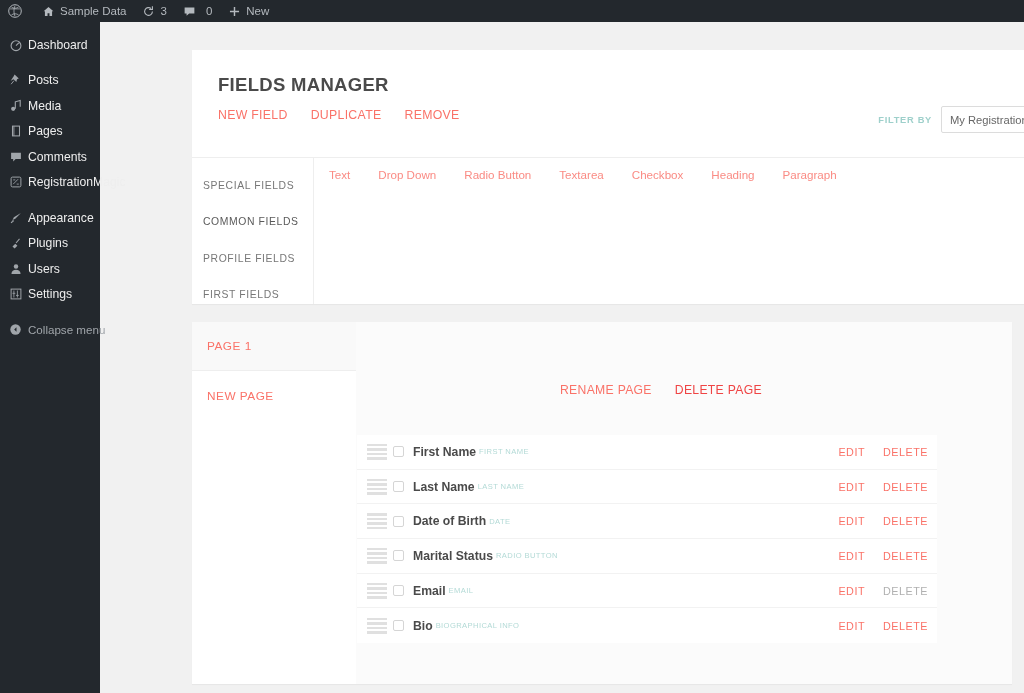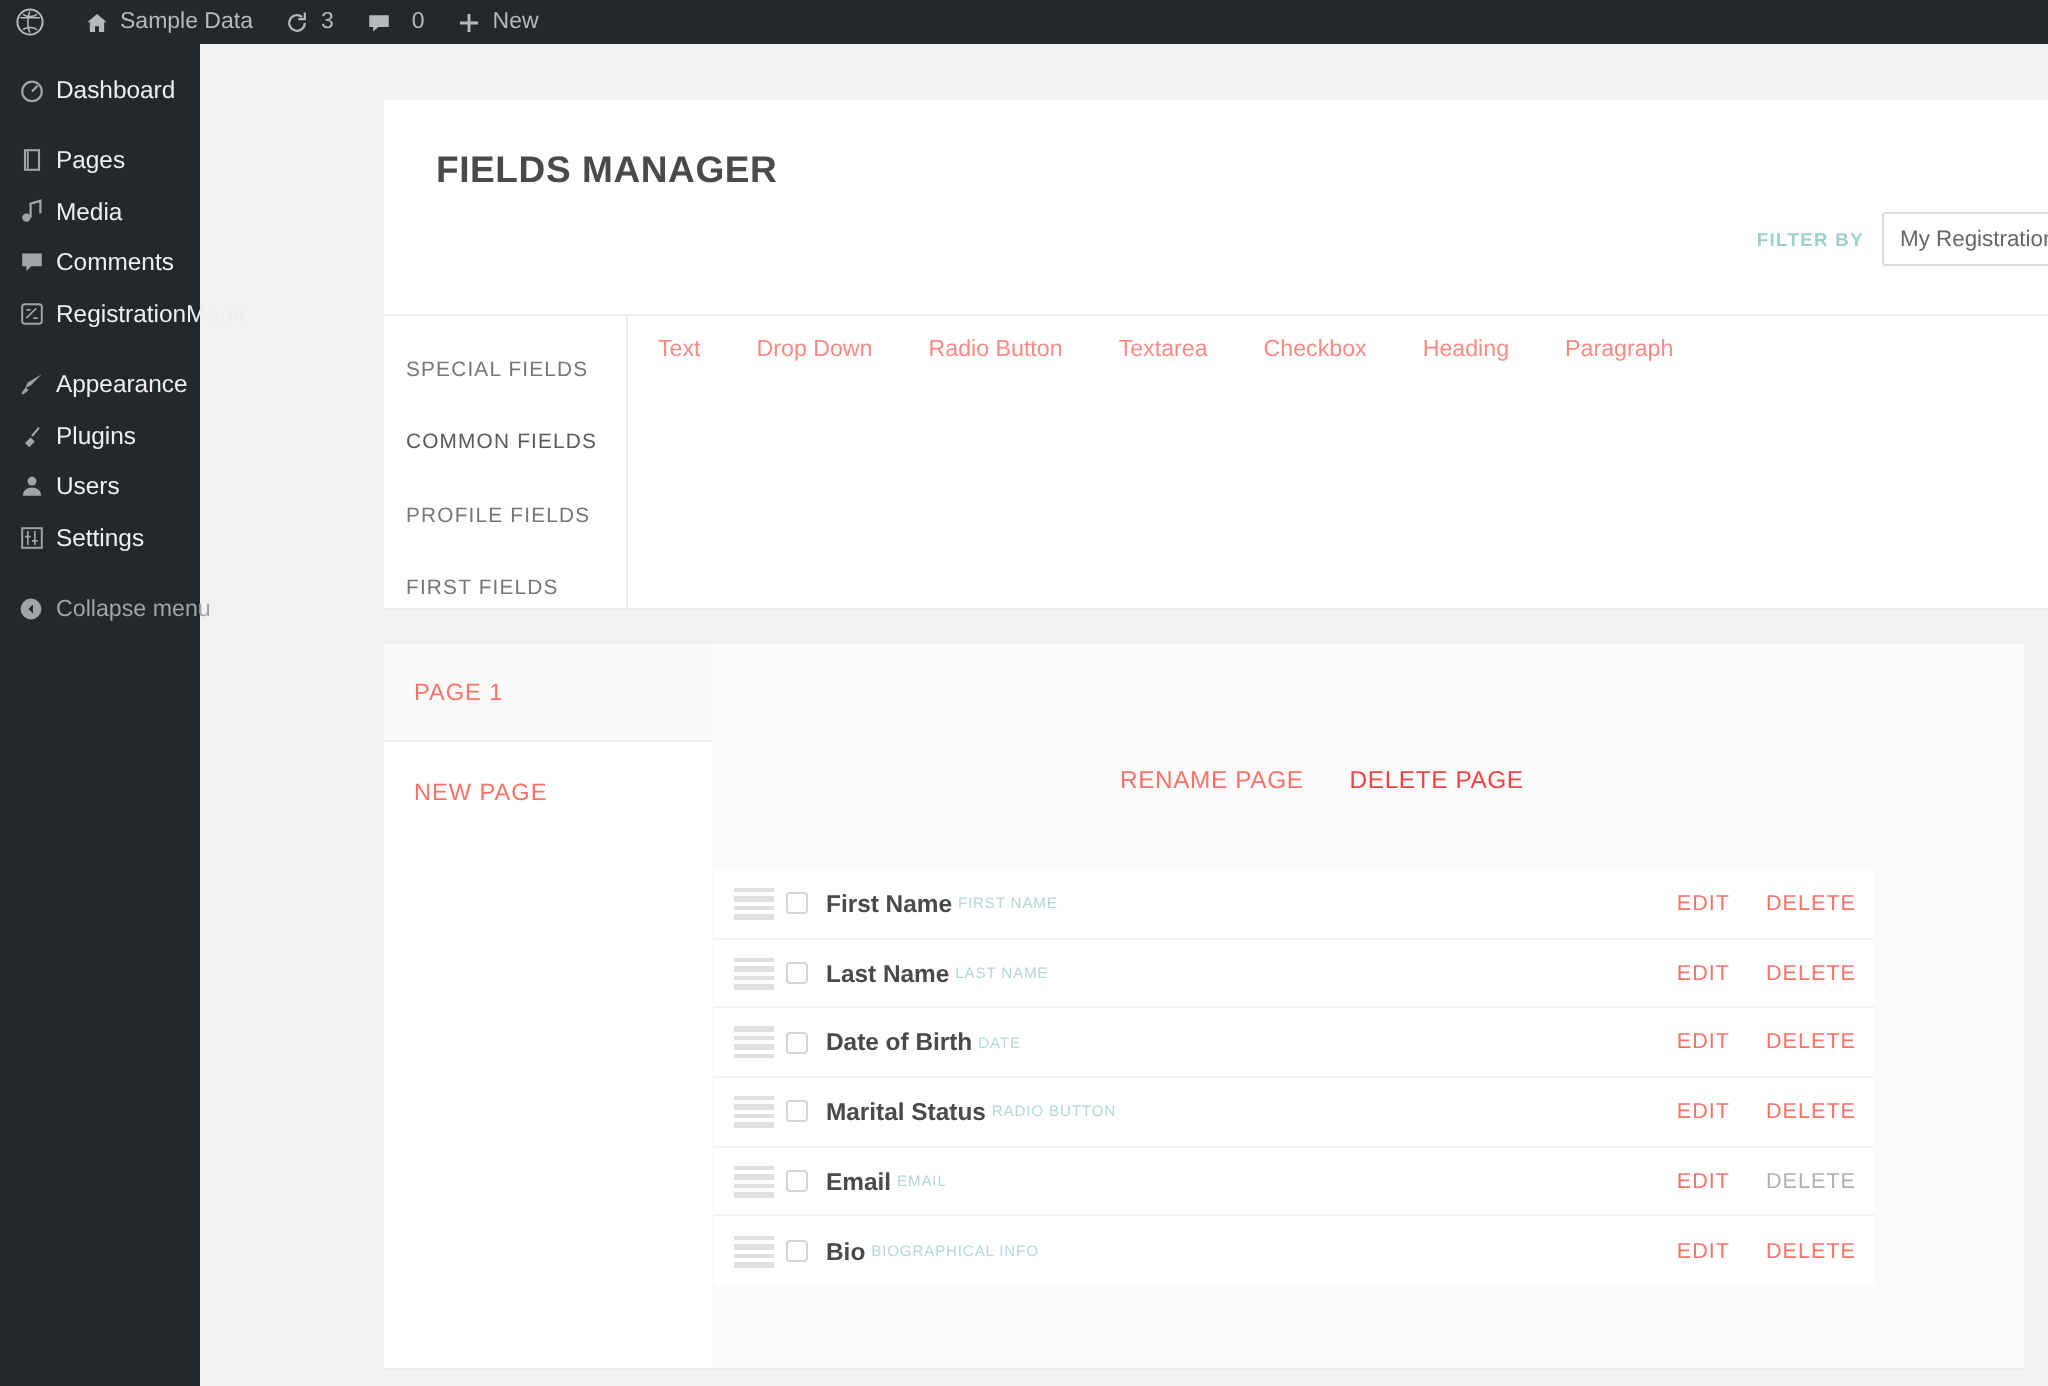--- a/index.html
+++ b/index.html
@@ -401,39 +401,48 @@
       <svg width="14" height="14" viewBox="0 0 20 20">
           <circle cx="10" cy="11" r="7" fill="none" stroke="#a0a5aa" stroke-width="1.6"></circle>
           <path d="M10 11l4-4" stroke="#a0a5aa" stroke-width="1.6"></path>
         </svg>
     </span>
     <span class="m-label">Dashboard</span>
   </div>
 
   <div class="menu-sep"></div>
 
+  <div class="menu-item">
+    <span class="m-ico">
+      <svg width="14" height="14" viewBox="0 0 20 20">
+          <path d="M8 2l6 6-2.5 1-1 4-4-4-4 2 3-4.5 1-1.5z" fill="#a0a5aa"></path>
+          <path d="M7 11L3 16" stroke="#a0a5aa" stroke-width="1.3"></path>
+        </svg>
+    </span>
+    <span class="m-label">Posts</span>
+  </div>
+
+  <div class="menu-item">
+    <span class="m-ico">
+      <svg width="14" height="14" viewBox="0 0 20 20">
+          <circle cx="6" cy="14" r="3" fill="#a0a5aa"></circle>
+          <path d="M9 14V4l7-2v9" stroke="#a0a5aa" stroke-width="1.6" fill="none"></path>
+        </svg>
+    </span>
+    <span class="m-label">Media</span>
+  </div>
 
   <div class="menu-item">
     <span class="m-ico">
       <svg width="14" height="14" viewBox="0 0 20 20">
           <rect x="5" y="3" width="10" height="14" fill="none" stroke="#a0a5aa" stroke-width="1.5"></rect>
           <path d="M7 3v14" stroke="#a0a5aa" stroke-width="1.3"></path>
         </svg>
     </span>
     <span class="m-label">Pages</span>
-  </div>
-
-  <div class="menu-item">
-    <span class="m-ico">
-      <svg width="14" height="14" viewBox="0 0 20 20">
-          <circle cx="6" cy="14" r="3" fill="#a0a5aa"></circle>
-          <path d="M9 14V4l7-2v9" stroke="#a0a5aa" stroke-width="1.6" fill="none"></path>
-        </svg>
-    </span>
-    <span class="m-label">Media</span>
   </div>
 
   <div class="menu-item">
     <span class="m-ico">
       <svg width="14" height="14" viewBox="0 0 20 20">
           <path d="M3 4h14v9h-7.5L6 16.5V13H3z" fill="#a0a5aa"></path>
         </svg>
     </span>
     <span class="m-label">Comments</span>
   </div>
@@ -502,20 +511,25 @@
   </div>
 </div>
 
 <div id="content">
 
   <div class="panel" id="panel-top">
 
     <div class="pt-header">
       <div class="pt-title">FIELDS MANAGER</div>
 
+      <div class="pt-actions">
+        <span class="action-link">NEW FIELD</span>
+        <span class="action-link">DUPLICATE</span>
+        <span class="action-link">REMOVE</span>
+      </div>
 
       <div class="pt-sticky">
         <span class="sticky-doc"></span>
         <span class="sticky-badge"></span>
       </div>
 
       <div class="pt-filter">
         <span class="filter-label">FILTER BY</span>
         <span class="filter-select">
           <span class="filter-value">My Registration F...</span>

